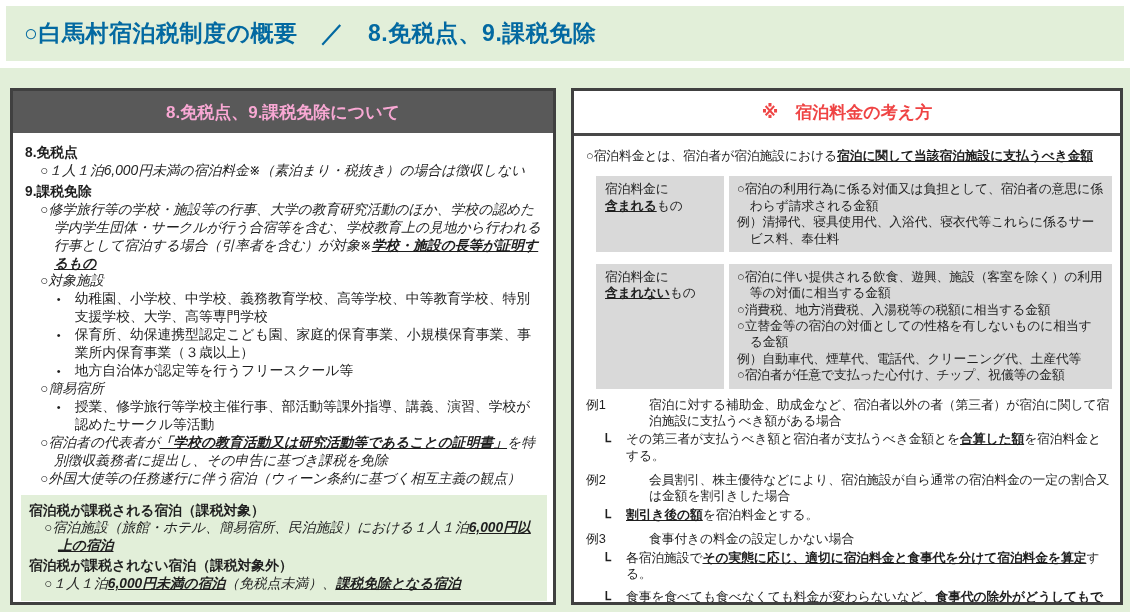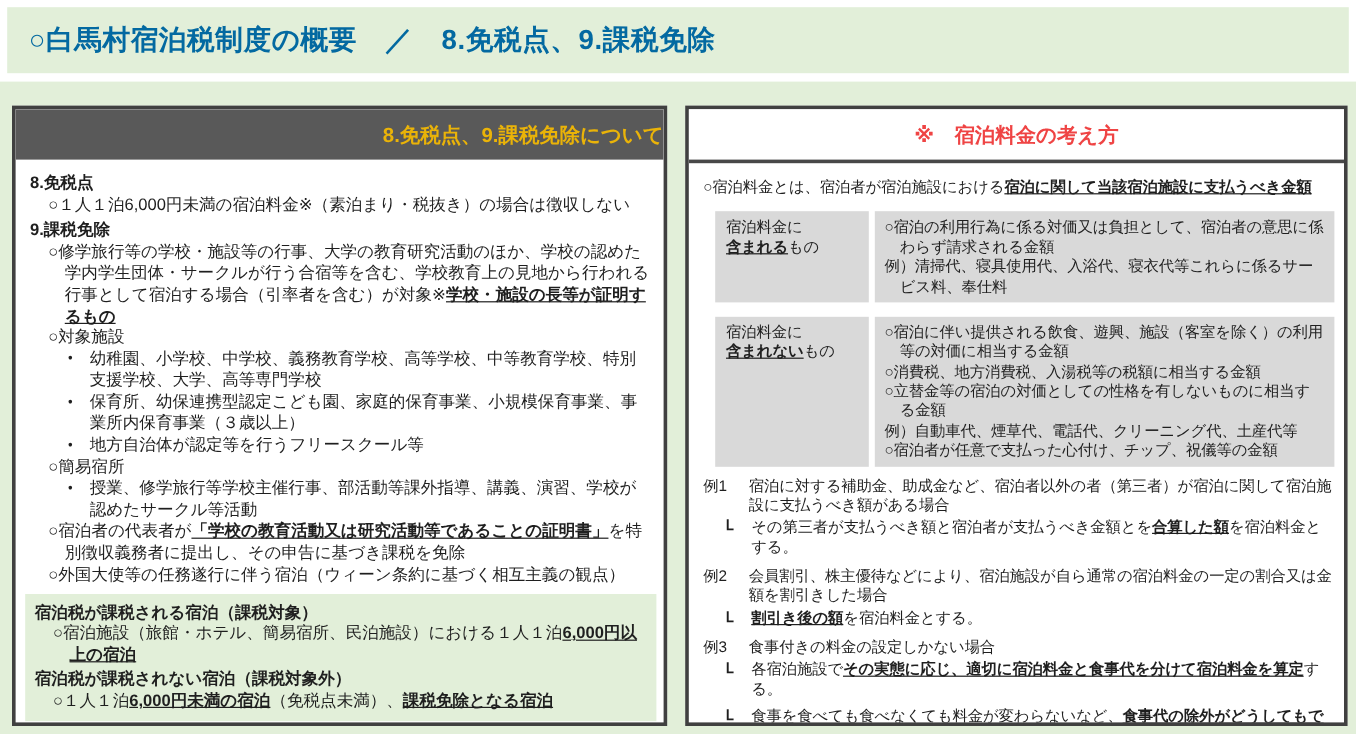--- a/index.html
+++ b/index.html
@@ -24,26 +24,26 @@
   }
   .panel {
     position:absolute; top:20px; height:517px; background:#ffffff;
     border:3px solid #404040; overflow:hidden;
   }
   .panel-left  { left:10px;  width:546px; }
   .panel-right { left:571px; width:552px; }
 
   
   .left-header {
-    background:#595959; color:#eab308; font-weight:bold; font-size:17px;
-    text-align:right; padding:10px 0 9px 0;
+    background:#595959; color:#f9a8d4; font-weight:bold; font-size:17px;
+    text-align:center; padding:10px 0 9px 0;
   }
   .left-body { padding:8px 10px 6px 12px; font-size:13.8px; line-height:1.3; }
   .sec-heading { font-weight:bold; margin-top:3px; }
-  .item { margin-left:1.1em; }
+  .item { margin-left:1.1em;font-style:italic; }
   .hang { padding-left:1em; text-indent:-1em; }
   .bullet { display:flex; margin-left:2.3em; }
   .bmark { flex:0 0 18px; font-size:11px; padding-top:2px; }
   .btext { flex:1; }
   .green-box {
     background:#e2efd9; margin:7px -4px 0 -4px; padding:5px 10px 8px 8px;
   }
   .green-box .sec-heading { margin-top:2px; }
 
   
@@ -52,21 +52,21 @@
     padding:10px 0 9px 0; border-bottom:3px solid #484848; color:#ef4444;
   }
   .right-body { padding:10px 8px 8px 10px; font-size:12.8px; line-height:1.28; letter-spacing:-0.1px; }
   .intro { margin:2px 0 9px 2px; }
   .trow { display:flex; gap:5px; margin:12px 0 5px 12px; }
   .tlabel {
     flex:0 0 128px; background:#d9d9d9; padding:5px 4px 5px 9px;
   }
   .tcontent { flex:1; background:#d9d9d9; padding:5px 8px 5px 8px; }
   .example { margin:8px 0 0 2px; }
-  .ex-case { display:flex; }
+  .ex-case { display:flex;gap:25px; }
   .ex-no { flex:0 0 38px; }
   .ex-case-text { flex:1; }
   .ex-result { display:flex; margin-top:2px; padding-left:16px; }
   .ex-result + .ex-result { margin-top:7px; }
   .ex-marker { flex:0 0 24px; font-weight:bold; line-height:1.1; }
   .ex-result-text { flex:1; }
 </style>
 </head>
 <body>
 

